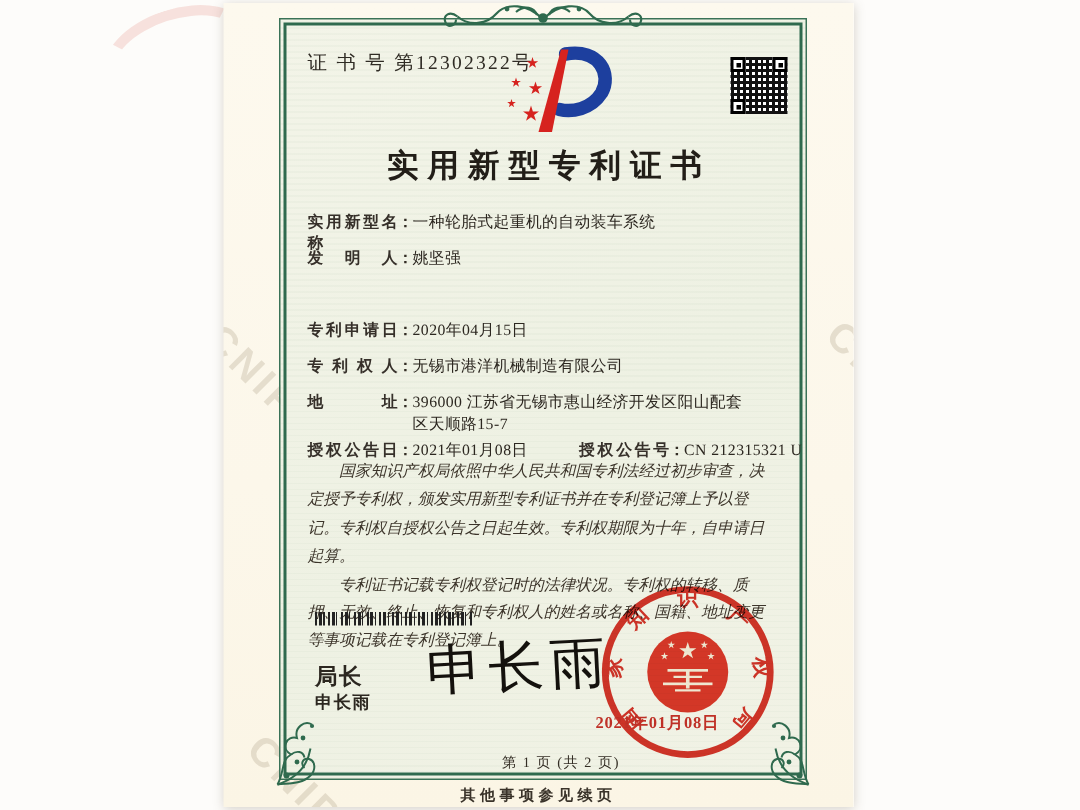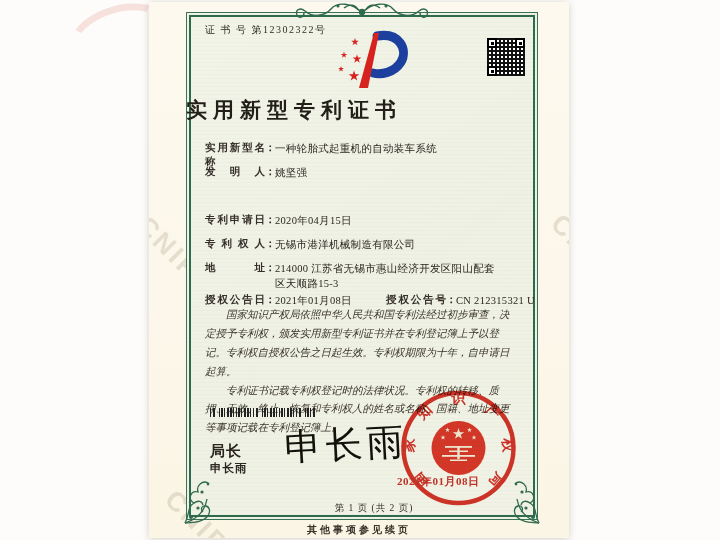--- a/index.html
+++ b/index.html
@@ -24,34 +24,34 @@
     background:
       repeating-linear-gradient(0deg, rgba(110,150,115,0.045) 0 1px, transparent 1px 4px),
       linear-gradient(145deg,#f3f4e8 0%,#eef1e3 55%,#f1f2e5 100%); }
   .frame-inner { position:absolute; inset:2px; border:2px solid #2f6a4e; }
 
   .ornament-top { position:absolute; left:50%; top:-14px; transform:translateX(-50%); }
   .corner { position:absolute; width:52px; height:52px; }
   .corner.bl { left:-6px; bottom:-8px; }
   .corner.br { right:-6px; bottom:-8px; transform:scaleX(-1); }
 
-  .cert-no { position:absolute; left:56px; top:21px; font-size:10px;
+  .cert-no { position:absolute; left:56px; top:31px; font-size:13px;
     letter-spacing:1.5px; color:#2f2b24; }
 
   .qr { position:absolute; left:338px; top:36px; width:38px; height:38px; background:#fff;
     background-image:
       repeating-linear-gradient(0deg,#111 0 2px,transparent 2px 4px),
       repeating-linear-gradient(90deg,#111 0 2px,#fff 2px 4px); }
   .finder { position:absolute; width:10px; height:10px; border:2px solid #000; background:#fff; }
   .finder::after { content:''; position:absolute; inset:1.5px; background:#000; }
   .finder.tl { left:0; top:0; } .finder.tr { right:0; top:0; } .finder.bl { left:0; bottom:0; }
 
   .logo { position:absolute; left:178px; top:26px; width:84px; height:66px; }
 
-  .title { position:absolute; left:37px; top:94px; width:288px; text-align:left;
+  .title { position:absolute; left:37px; top:94px; width:288px; text-align:right;
     font-size:21px; font-weight:bold; letter-spacing:6px; color:#221e18; }
 
   .field-row { position:absolute; left:56px; font-size:10.5px; color:#332d24; width:300px; }
   .flabel { display:inline-block; width:60px; text-align:justify; text-align-last:justify;
     vertical-align:top; font-weight:bold; color:#36302a; }
   .fcolon { display:inline-block; width:10px; vertical-align:top; font-weight:bold; }
   .fvalue { display:inline-block; vertical-align:top; max-width:228px; line-height:1.45;
     color:#2c2720; letter-spacing:0.3px; }
   .grant-second { position:absolute; left:181px; top:0; white-space:nowrap; }
   .grant-second .fvalue { max-width:none; }
@@ -168,21 +168,21 @@
     <div class="field-row" style="top:163px;">
       <span class="flabel">发明人</span><span class="fcolon">：</span><span class="fvalue">姚坚强</span>
     </div>
     <div class="field-row" style="top:211px;">
       <span class="flabel">专利申请日</span><span class="fcolon">：</span><span class="fvalue">2020年04月15日</span>
     </div>
     <div class="field-row" style="top:235px;">
       <span class="flabel">专利权人</span><span class="fcolon">：</span><span class="fvalue">无锡市港洋机械制造有限公司</span>
     </div>
     <div class="field-row" style="top:259px;">
-      <span class="flabel">地址</span><span class="fcolon">：</span><span class="fvalue">214000 江苏省无锡市惠山经济开发区阳山配套区天顺路15-3</span>
+      <span class="flabel">地址</span><span class="fcolon">：</span><span class="fvalue">396000 江苏省无锡市惠山经济开发区阳山配套区天顺路15-7</span>
     </div>
     <div class="field-row" style="top:291px;">
       <span class="flabel">授权公告日</span><span class="fcolon">：</span><span class="fvalue">2021年01月08日</span>
       <span class="grant-second">
         <span class="flabel">授权公告号</span><span class="fcolon">：</span><span class="fvalue">CN 212315321 U</span>
       </span>
     </div>
 
     <div class="body-text">
       <p>国家知识产权局依照中华人民共和国专利法经过初步审查，决定授予专利权，颁发实用新型专利证书并在专利登记簿上予以登记。专利权自授权公告之日起生效。专利权期限为十年，自申请日起算。</p>

